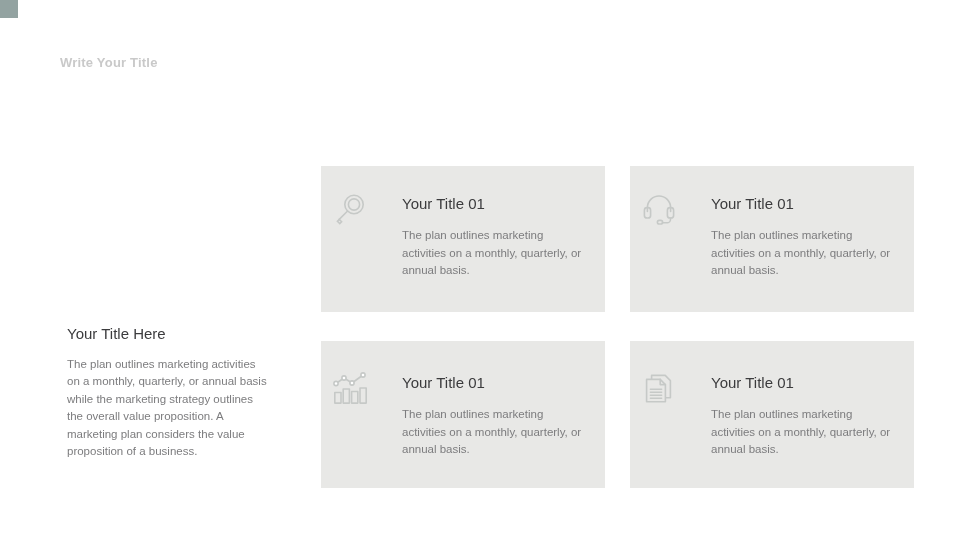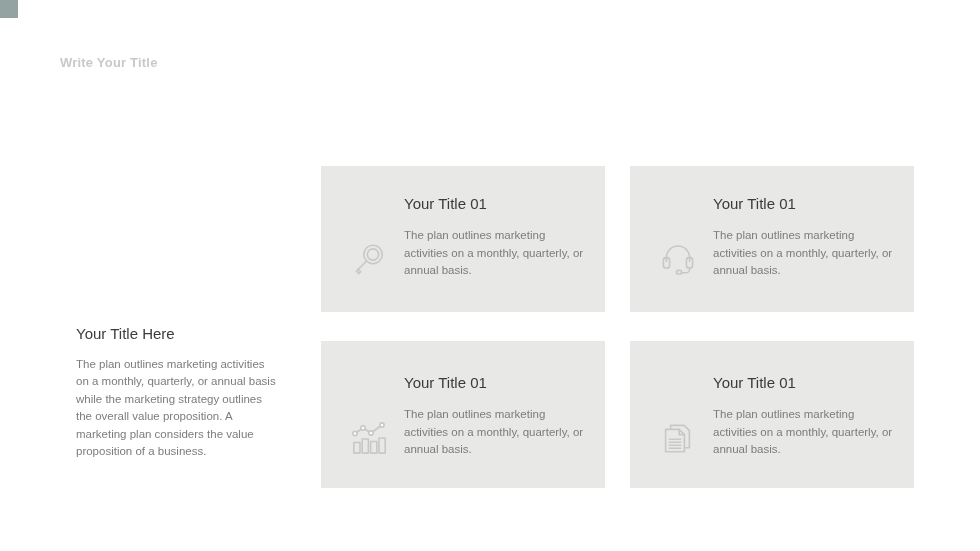--- a/index.html
+++ b/index.html
@@ -50,21 +50,21 @@
     font-size: 50px;
     font-weight: normal;
     color: #2f2f31;
     line-height: 58px;
     letter-spacing: 0.2px;
   }
 
   
   .intro {
     position: absolute;
-    left: 76px;
+    left: 67px;
     top: 323px;
     width: 200px;
   }
   .intro-title {
     font-size: 15px;
     font-weight: normal;
     color: #3b3b3d;
     line-height: 22px;
     margin-bottom: 11px;
   }
@@ -80,25 +80,26 @@
     background: #e8e8e6;
     box-sizing: border-box;
   }
   .card-r1 { top: 166px; height: 146px; }
   .card-r2 { top: 341px; height: 147px; }
   .card-c1 { left: 321px; width: 284px; }
   .card-c2 { left: 630px; width: 284px; }
 
   .card-inner {
     position: absolute;
-    left: 31px;
+    left: 12px;
     top: 24px;
     right: 18px;
     display: flex;
-    align-items: flex-end;
+    align-items: flex-start;
+    gap: 17px;
   }
   .card-r2 .card-inner { top: 28px; }
 
   .card-icon {
     width: 44px;
     min-width: 44px;
     height: 40px;
     margin-right: 8px;
     display: flex;
     align-items: flex-start;

